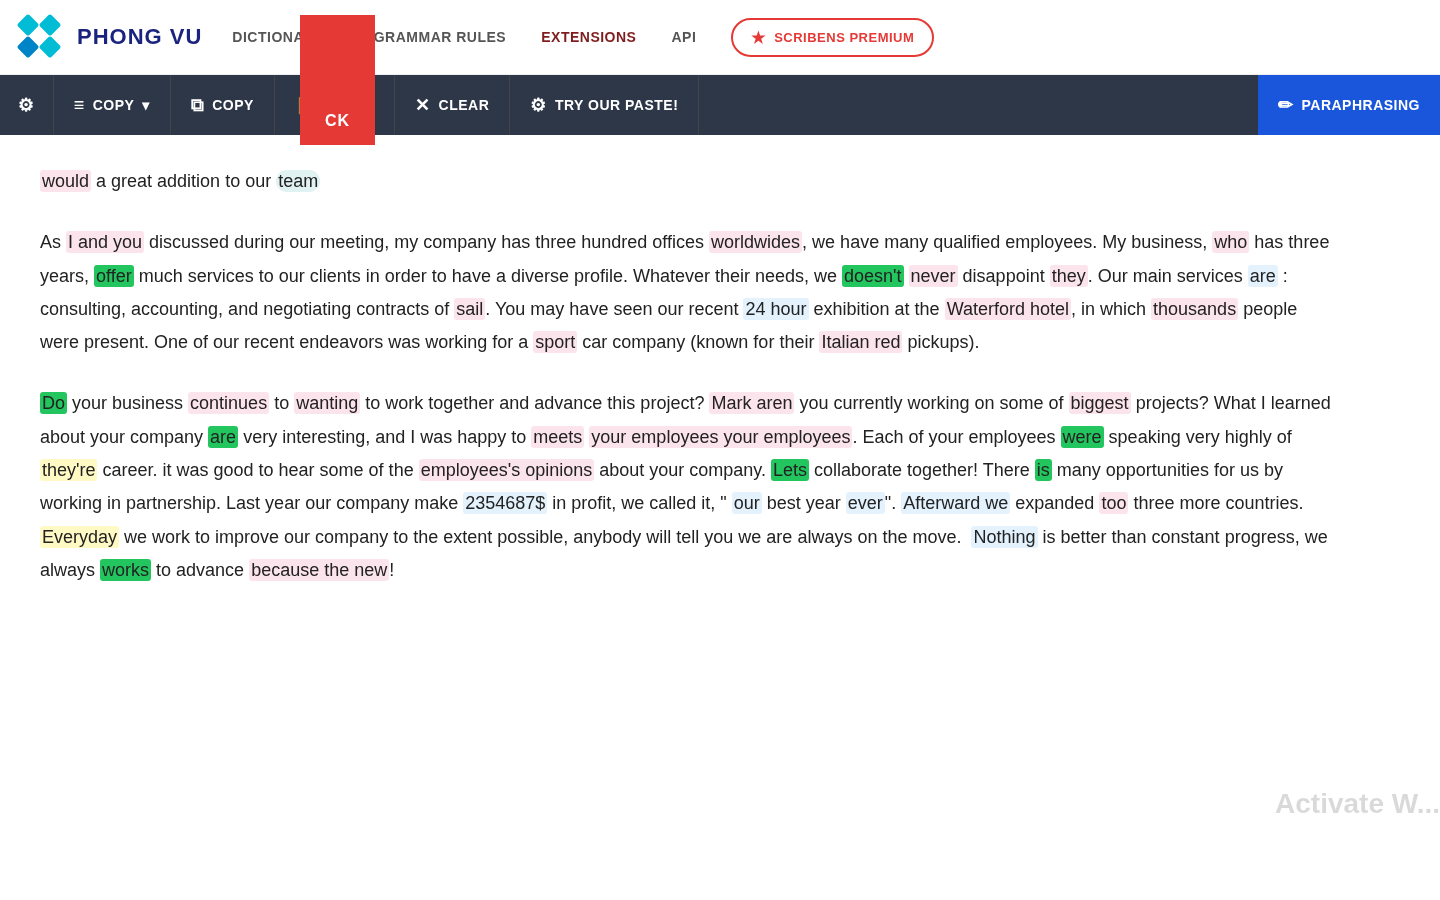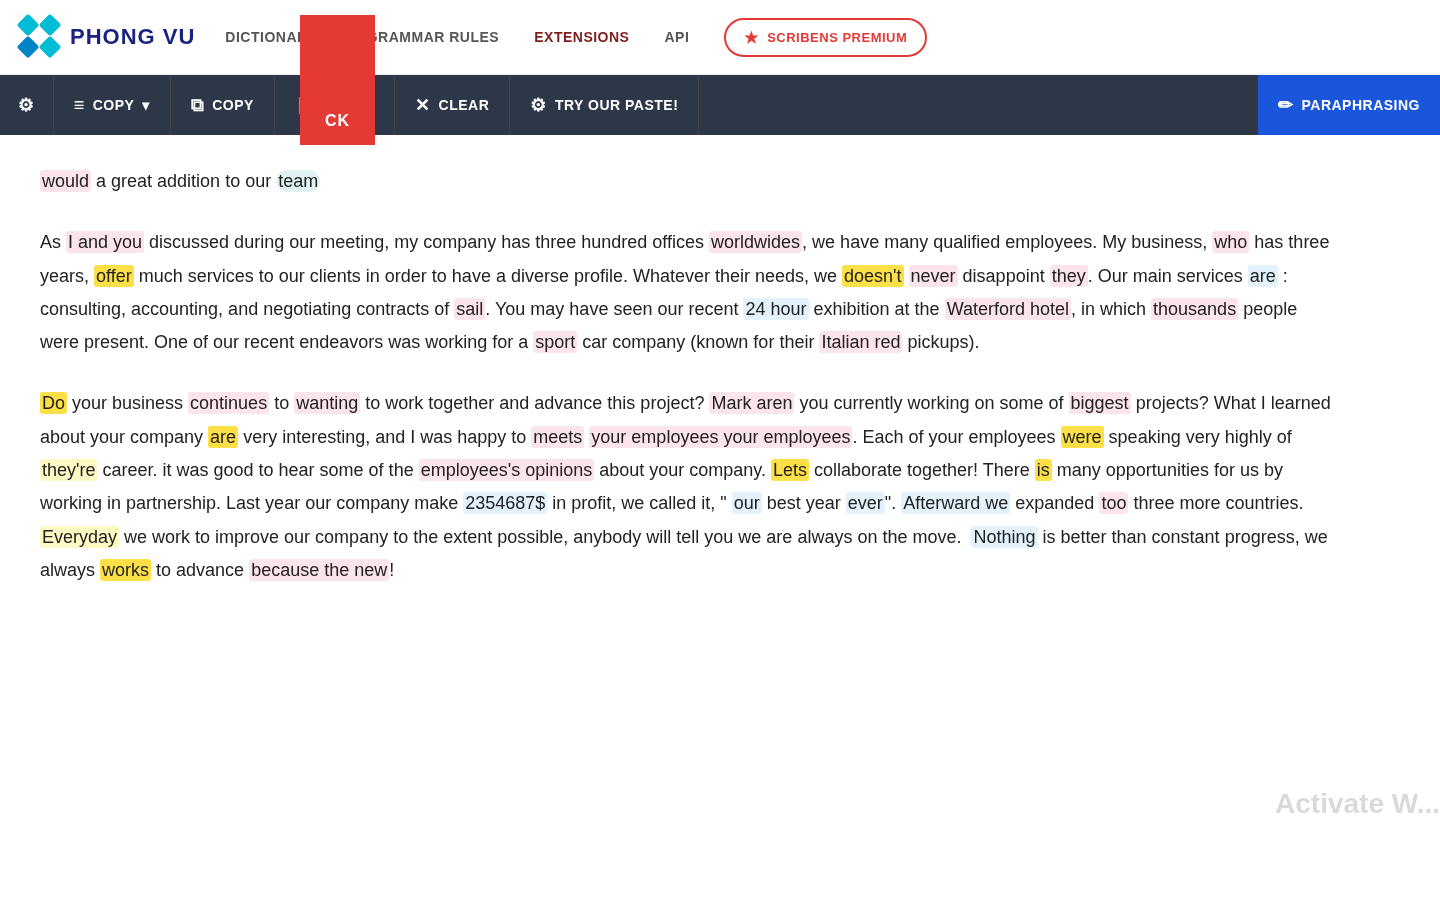--- a/index.html
+++ b/index.html
@@ -12,21 +12,21 @@
       height: 75px;
       background: #fff;
       border-bottom: 1px solid #eee;
       padding: 0 20px;
       position: relative;
       z-index: 10;
     }
     .logo-area {
       display: flex;
       align-items: center;
-      gap: 10px;
+      gap: 17px;
       margin-right: 30px;
     }
     .logo-icon {
       display: grid;
       grid-template-columns: 1fr 1fr;
       gap: 3px;
       width: 40px;
       height: 40px;
     }
     .logo-icon .diamond {
@@ -130,21 +130,21 @@
     .content {
       padding: 30px 40px;
       font-size: 18px;
       line-height: 1.85;
       color: #222;
       max-width: 1380px;
     }
 
     
     .hl-pink { background: #fce4ec; border-radius: 3px; padding: 1px 2px; }
-    .hl-green { background: #fde047; border-radius: 3px; padding: 1px 2px; }
+    .hl-green { background: #22c55e; border-radius: 3px; padding: 1px 2px; }
     .hl-yellow { background: #fff9c4; border-radius: 3px; padding: 1px 2px; }
     .hl-blue { background: #e3f2fd; border-radius: 3px; padding: 1px 2px; }
     .hl-teal { background: #e0f2f1; border-radius: 11px; padding: 1px 2px; }
 
     .paragraph { margin-bottom: 28px; }
 
     .activate-watermark {
       position: fixed;
       bottom: 80px;
       right: 0;

